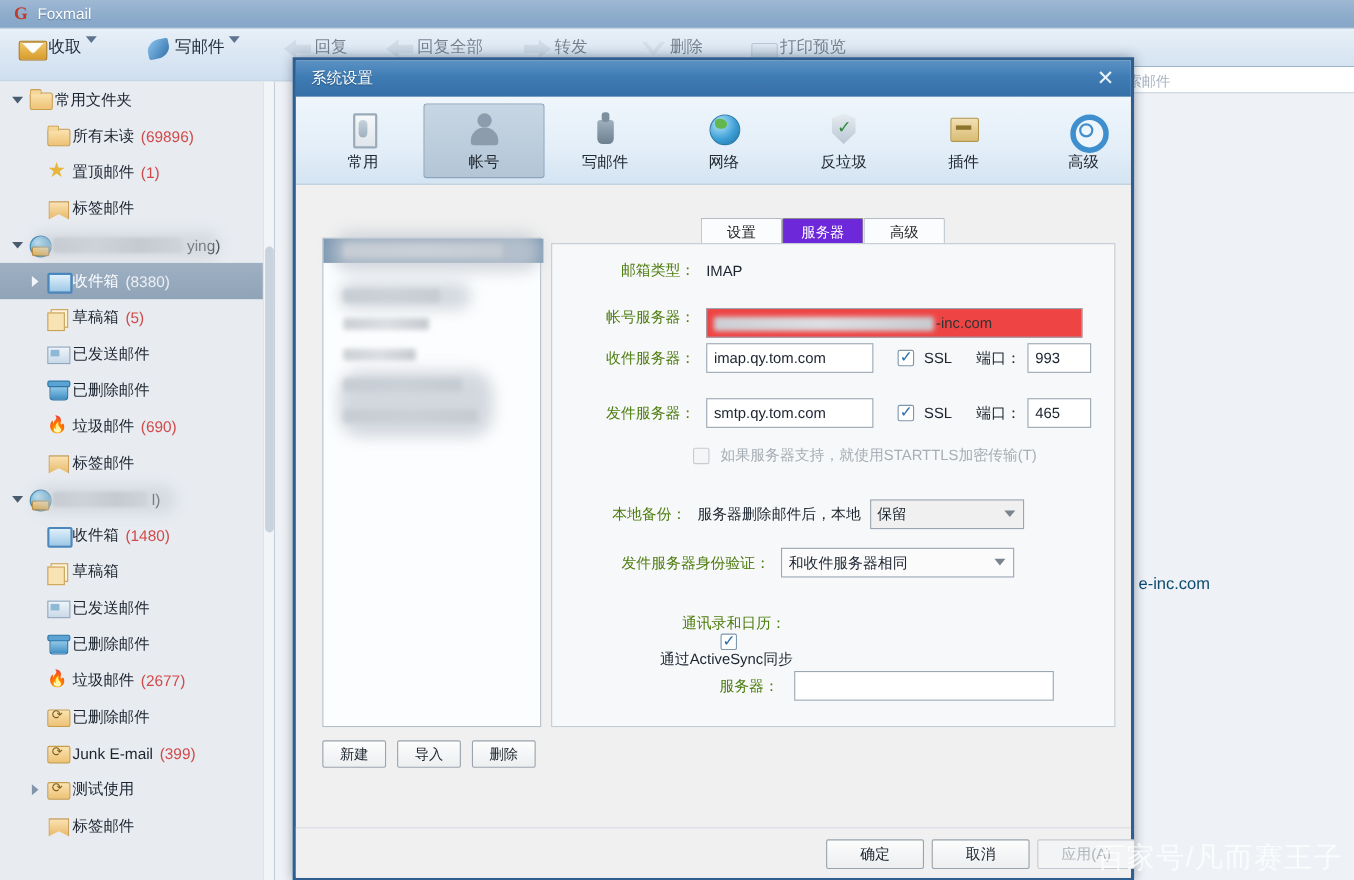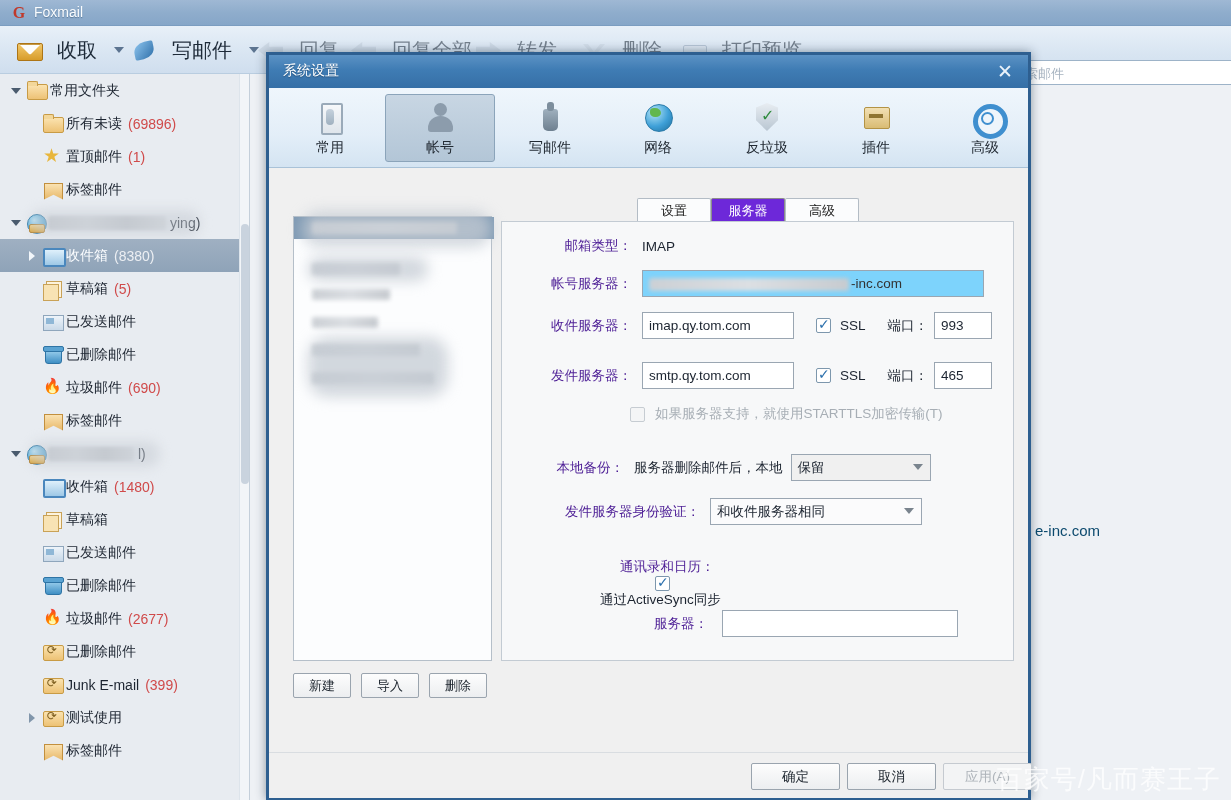--- a/index.html
+++ b/index.html
@@ -32,22 +32,22 @@
   }
 
   
   .toolbar {
     position: absolute; left: 0; top: 26px; width: 1231px; height: 48px;
     background: linear-gradient(to bottom, #e8f0f8 0%, #dbe7f3 48%, #cfdeee 100%);
     border-bottom: 1px solid #b9cde0;
   }
   .tbtn {
     position: absolute; top: 7px; height: 34px;
-    display: flex; align-items: center; gap: 15px;
-    padding: 0 6px; color: #1d2a38; font-size: 20px; white-space: nowrap;
+    display: flex; gap: 2px;
+    padding: 0 6px; color: #1d2a38; font-size: 15px; white-space: nowrap;
   }
   .tbtn .cap { }
   .caret {
     width: 0; height: 0; margin-left: 2px;
     border-left: 5px solid transparent; border-right: 5px solid transparent;
     border-top: 6px solid #5c7490;
   }
   .ico { width: 26px; height: 22px; position: relative; flex: 0 0 26px; }
 
   
@@ -287,28 +287,28 @@
     display:flex; align-items:flex-end;
   }
   .stab {
     width:74px; height:24px; line-height:23px; text-align:center; font-size:13px;
     border:1px solid #b3bcc5; border-bottom:none; background:#fbfcfd; color:#222;
     border-radius:2px 2px 0 0;
   }
   .stab.active { background:#6d28d9; color:#fff; border-color:#8c8c8c; }
 
   .frow { position:absolute; display:flex; align-items:center; }
-  .flabel { font-size:13.5px; color:#4c1d95; text-align:right; }
+  .flabel { font-size:13.5px; color:#4d7c0f; text-align:right; }
   .fvalue { font-size:13.5px; color:#1c2430; }
   .finput {
     height:27px; border:1px solid #9aa6b2; background:#fff;
     font-size:13.5px; color:#1c2430; padding:0 6px; line-height:25px;
     font-family:"Liberation Sans", sans-serif;
   }
-  .finput.ro { background:#7dd3fc; color:#333; }
+  .finput.ro { background:#ef4444; color:#333;margin-top:10px; }
   .cbx {
     width:15px; height:15px; border:1px solid #7d97ad; background:#fff;
     position:relative; border-radius:2px;
   }
   .cbx.on::after {
     content:"\2713"; position:absolute; left:1px; top:-3px;
     font-size:14px; color:#2c70ad; font-weight:bold;
   }
   .cbx.dis { border-color:#c6ccd2; background:#f4f5f6; }
   .dim { color:#a7aeb5; }

